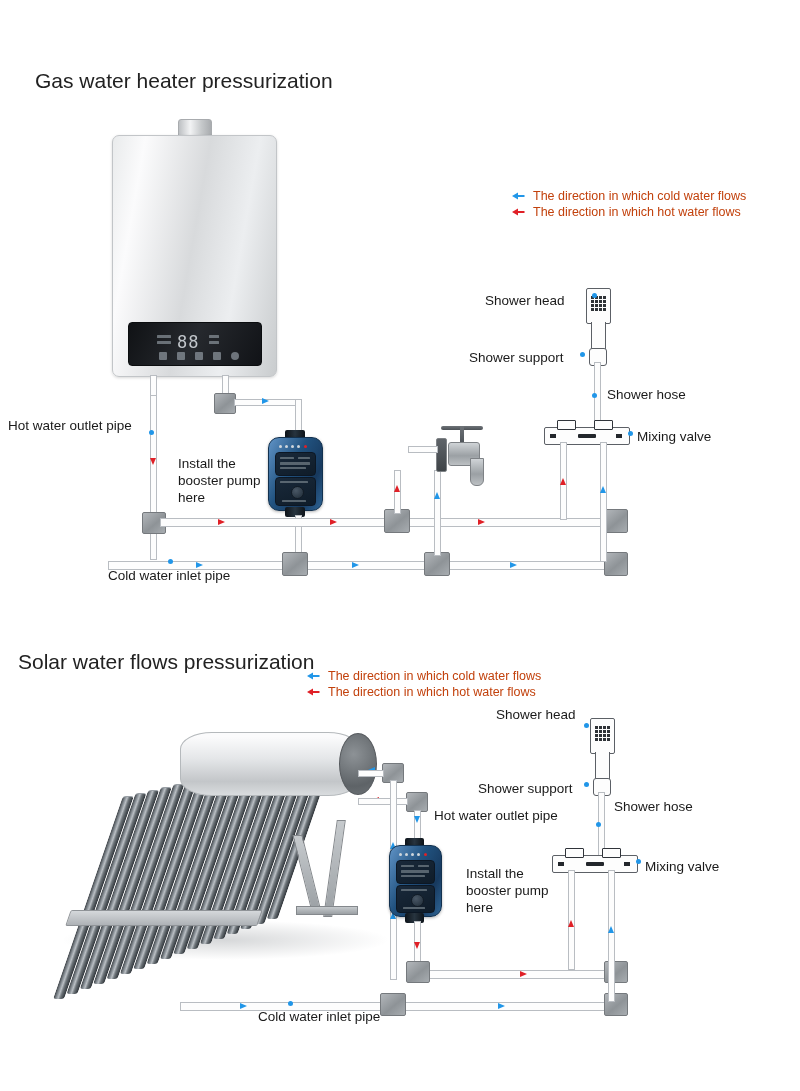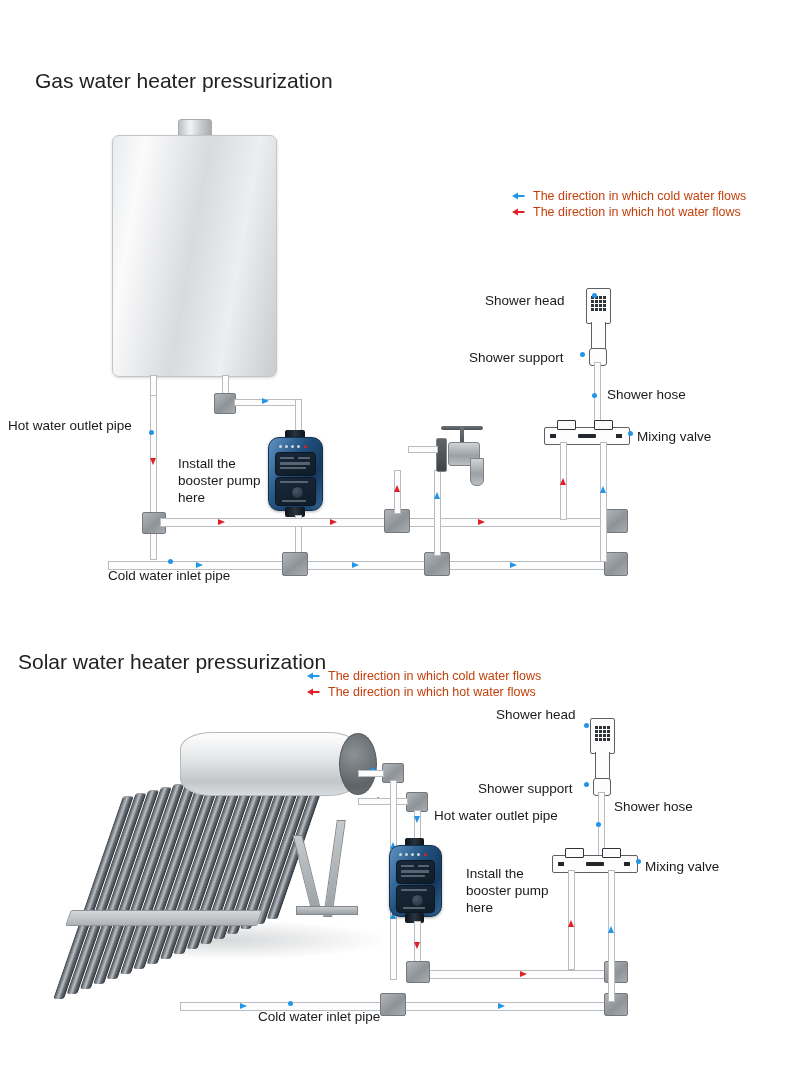--- a/index.html
+++ b/index.html
@@ -105,20 +105,32 @@
       <svg class="legend-arrow" viewBox="0 0 16 10">
         <path d="M2 5 L8 1.6 L8 8.4 Z" fill="#e02027"></path>
           <rect x="7.5" y="4" width="7" height="2" fill="#e02027"></rect>
       </svg>
       <span>The direction in which hot water flows</span>
     </div>
   </div>
 
   <div class="heater-flue" style="left:178px;top:119px;width:32px;height:17px;"></div>
   <div class="heater-body" style="left:112px;top:135px;width:163px;height:240px;"></div>
+  <div class="heater-panel" style="left:128px;top:322px;width:132px;height:42px;">
+    <div class="seg" style="left:48px;top:9px;">88</div>
+    <div class="seg-small" style="left:28px;top:12px;width:14px;height:3px;"></div>
+    <div class="seg-small" style="left:28px;top:18px;width:14px;height:3px;"></div>
+    <div class="seg-small" style="left:80px;top:12px;width:10px;height:3px;"></div>
+    <div class="seg-small" style="left:80px;top:18px;width:10px;height:3px;"></div>
+    <div class="panel-btn" style="left:30px;top:29px;"></div>
+    <div class="panel-btn" style="left:48px;top:29px;"></div>
+    <div class="panel-btn" style="left:66px;top:29px;"></div>
+    <div class="panel-btn" style="left:84px;top:29px;"></div>
+    <div class="panel-btn" style="left:102px;top:29px;border-radius:50%;"></div>
+  </div>
 
   <div class="pipe thin v" style="left:150px;top:375px;height:22px;"></div>
   <div class="pipe thin v" style="left:222px;top:375px;height:22px;"></div>
 
   <div class="pipe thin v" style="left:150px;top:395px;height:165px;"></div>
   <div class="dot" style="left:149px;top:430px;"></div>
   <div class="arrow d" style="left:149.5px;top:458px;color:#e02027;"></div>
 
   <div class="fit" style="left:142px;top:512px;width:24px;height:22px;"></div>
 
@@ -224,21 +236,21 @@
   <div class="label" style="left:108px;top:567px;">Cold water inlet pipe</div>
   <div class="label multi" style="left:178px;top:455px;">Install the booster pump here</div>
   <div class="label" style="left:485px;top:292px;">Shower head</div>
   <div class="label" style="left:469px;top:349px;">Shower support</div>
   <div class="label" style="left:607px;top:386px;">Shower hose</div>
   <div class="label" style="left:637px;top:428px;">Mixing valve</div>
 </div>
 
 <div class="diagram" id="solar-section">
 
-  <div class="title" style="left:18px;top:30px;">Solar water heater pressurization</div>
+  <div class="title" style="left:18px;top:30px;">Solar water flows pressurization</div>
 
   <div class="legend" style="left:305px;top:48px;">
     <div class="legend-row">
       <svg class="legend-arrow" viewBox="0 0 16 10">
         <path d="M2 5 L8 1.6 L8 8.4 Z" fill="#2196e8"></path>
           <rect x="7.5" y="4" width="7" height="2" fill="#2196e8"></rect>
       </svg>
       <span>The direction in which cold water flows</span>
     </div>
     <div class="legend-row">

